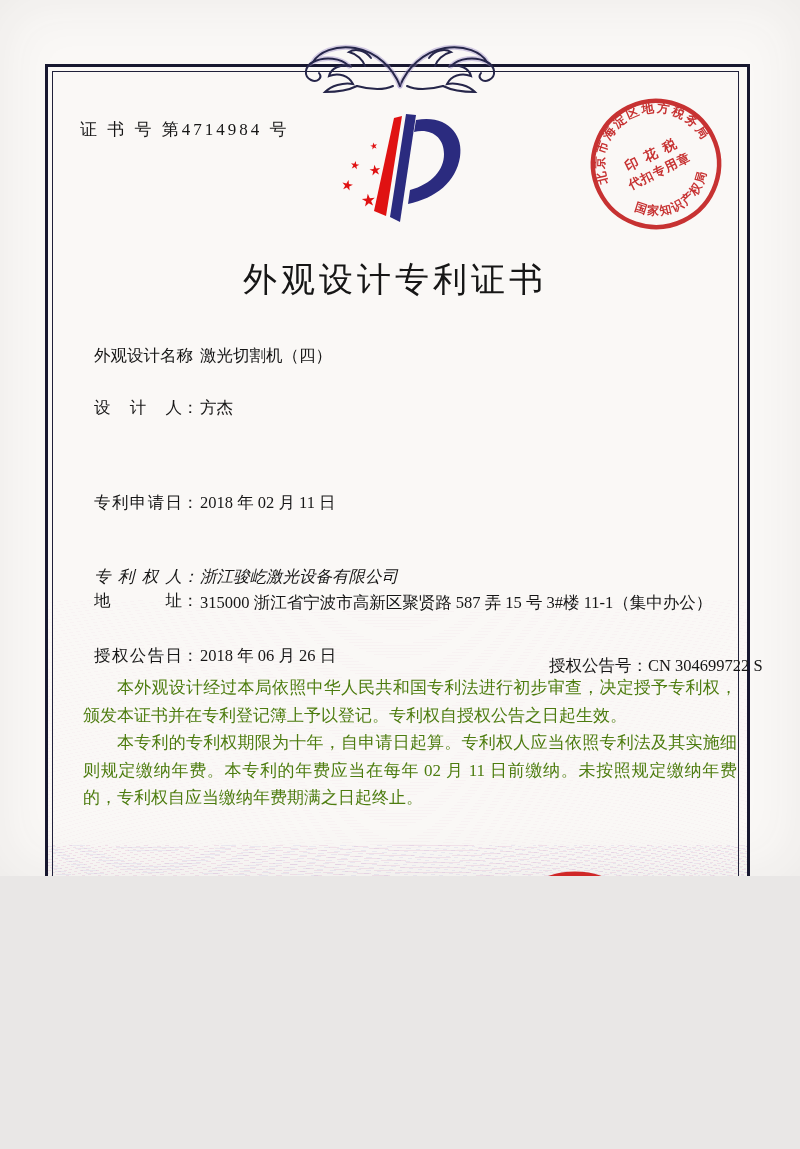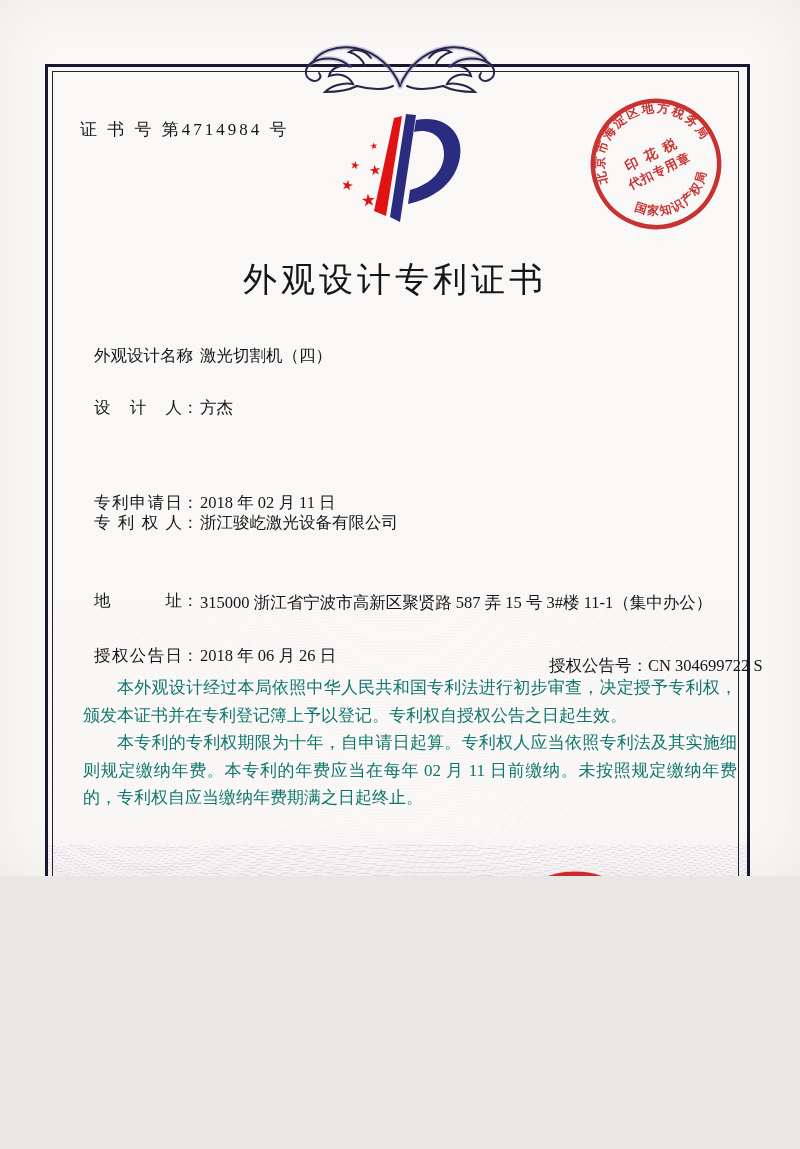--- a/index.html
+++ b/index.html
@@ -29,21 +29,21 @@
          font-size:34px;font-weight:normal;letter-spacing:4px;margin-top:15px;}
   
   .frow{position:absolute;left:94px;font-size:16.5px;white-space:nowrap;}
   .flabel{display:inline-block;width:88px;text-align:justify;text-align-last:justify;vertical-align:top;}
   .fcolon{display:inline-block;width:18px;vertical-align:top;}
   .fvalue{display:inline-block;vertical-align:top;}
   .fvalue-wrap{display:inline-block;width:540px;white-space:normal;line-height:26px;vertical-align:top;}
   .grant2{position:absolute;left:455px;top:10px;}
   
   .body-text{position:absolute;left:83px;top:674px;width:654px;font-size:17px;
-             line-height:27.6px;text-align:justify;color:#0f766e;}
+             line-height:27.6px;text-align:justify;color:#4d7c0f;}
   .body-text p{margin:0;text-indent:2em;}
   
   .barcode{position:absolute;left:95px;top:879px;width:212px;height:20px;
     background-image:repeating-linear-gradient(90deg,
       #161616 0 2px, transparent 2px 3px,
       #161616 3px 4px, transparent 4px 7px,
       #161616 7px 10px, transparent 10px 12px,
       #161616 12px 13px, transparent 13px 17px);}
   .signer-title{position:absolute;left:95px;top:938px;font-size:17.5px;letter-spacing:2px;margin-top:28px;}
   .signer-name{position:absolute;left:95px;top:973px;font-size:17.5px;letter-spacing:2px;}
@@ -117,21 +117,21 @@
 
   <div class="frow" style="top:345px;">
     <span class="flabel">外观设计名称</span><span class="fcolon">：</span><span class="fvalue">激光切割机（四）</span>
   </div>
   <div class="frow" style="top:397px;">
     <span class="flabel">设计人</span><span class="fcolon">：</span><span class="fvalue">方杰</span>
   </div>
   <div class="frow" style="top:492px;">
     <span class="flabel">专利申请日</span><span class="fcolon">：</span><span class="fvalue">2018 年 02 月 11 日</span>
   </div>
-  <div class="frow" style="top:512px;">
+  <div class="frow" style="top:566px;font-style:italic;">
     <span class="flabel">专利权人</span><span class="fcolon">：</span><span class="fvalue">浙江骏屹激光设备有限公司</span>
   </div>
   <div class="frow" style="top:590px;">
     <span class="flabel">地址</span><span class="fcolon">：</span><span class="fvalue-wrap">315000 浙江省宁波市高新区聚贤路 587 弄 15 号 3#楼 11-1（集中办公）</span>
   </div>
   <div class="frow" style="top:645px;">
     <span class="flabel">授权公告日</span><span class="fcolon">：</span><span class="fvalue">2018 年 06 月 26 日</span>
     <span class="grant2">
       <span>授权公告号</span><span>：</span><span>CN 304699722 S</span>
     </span>

